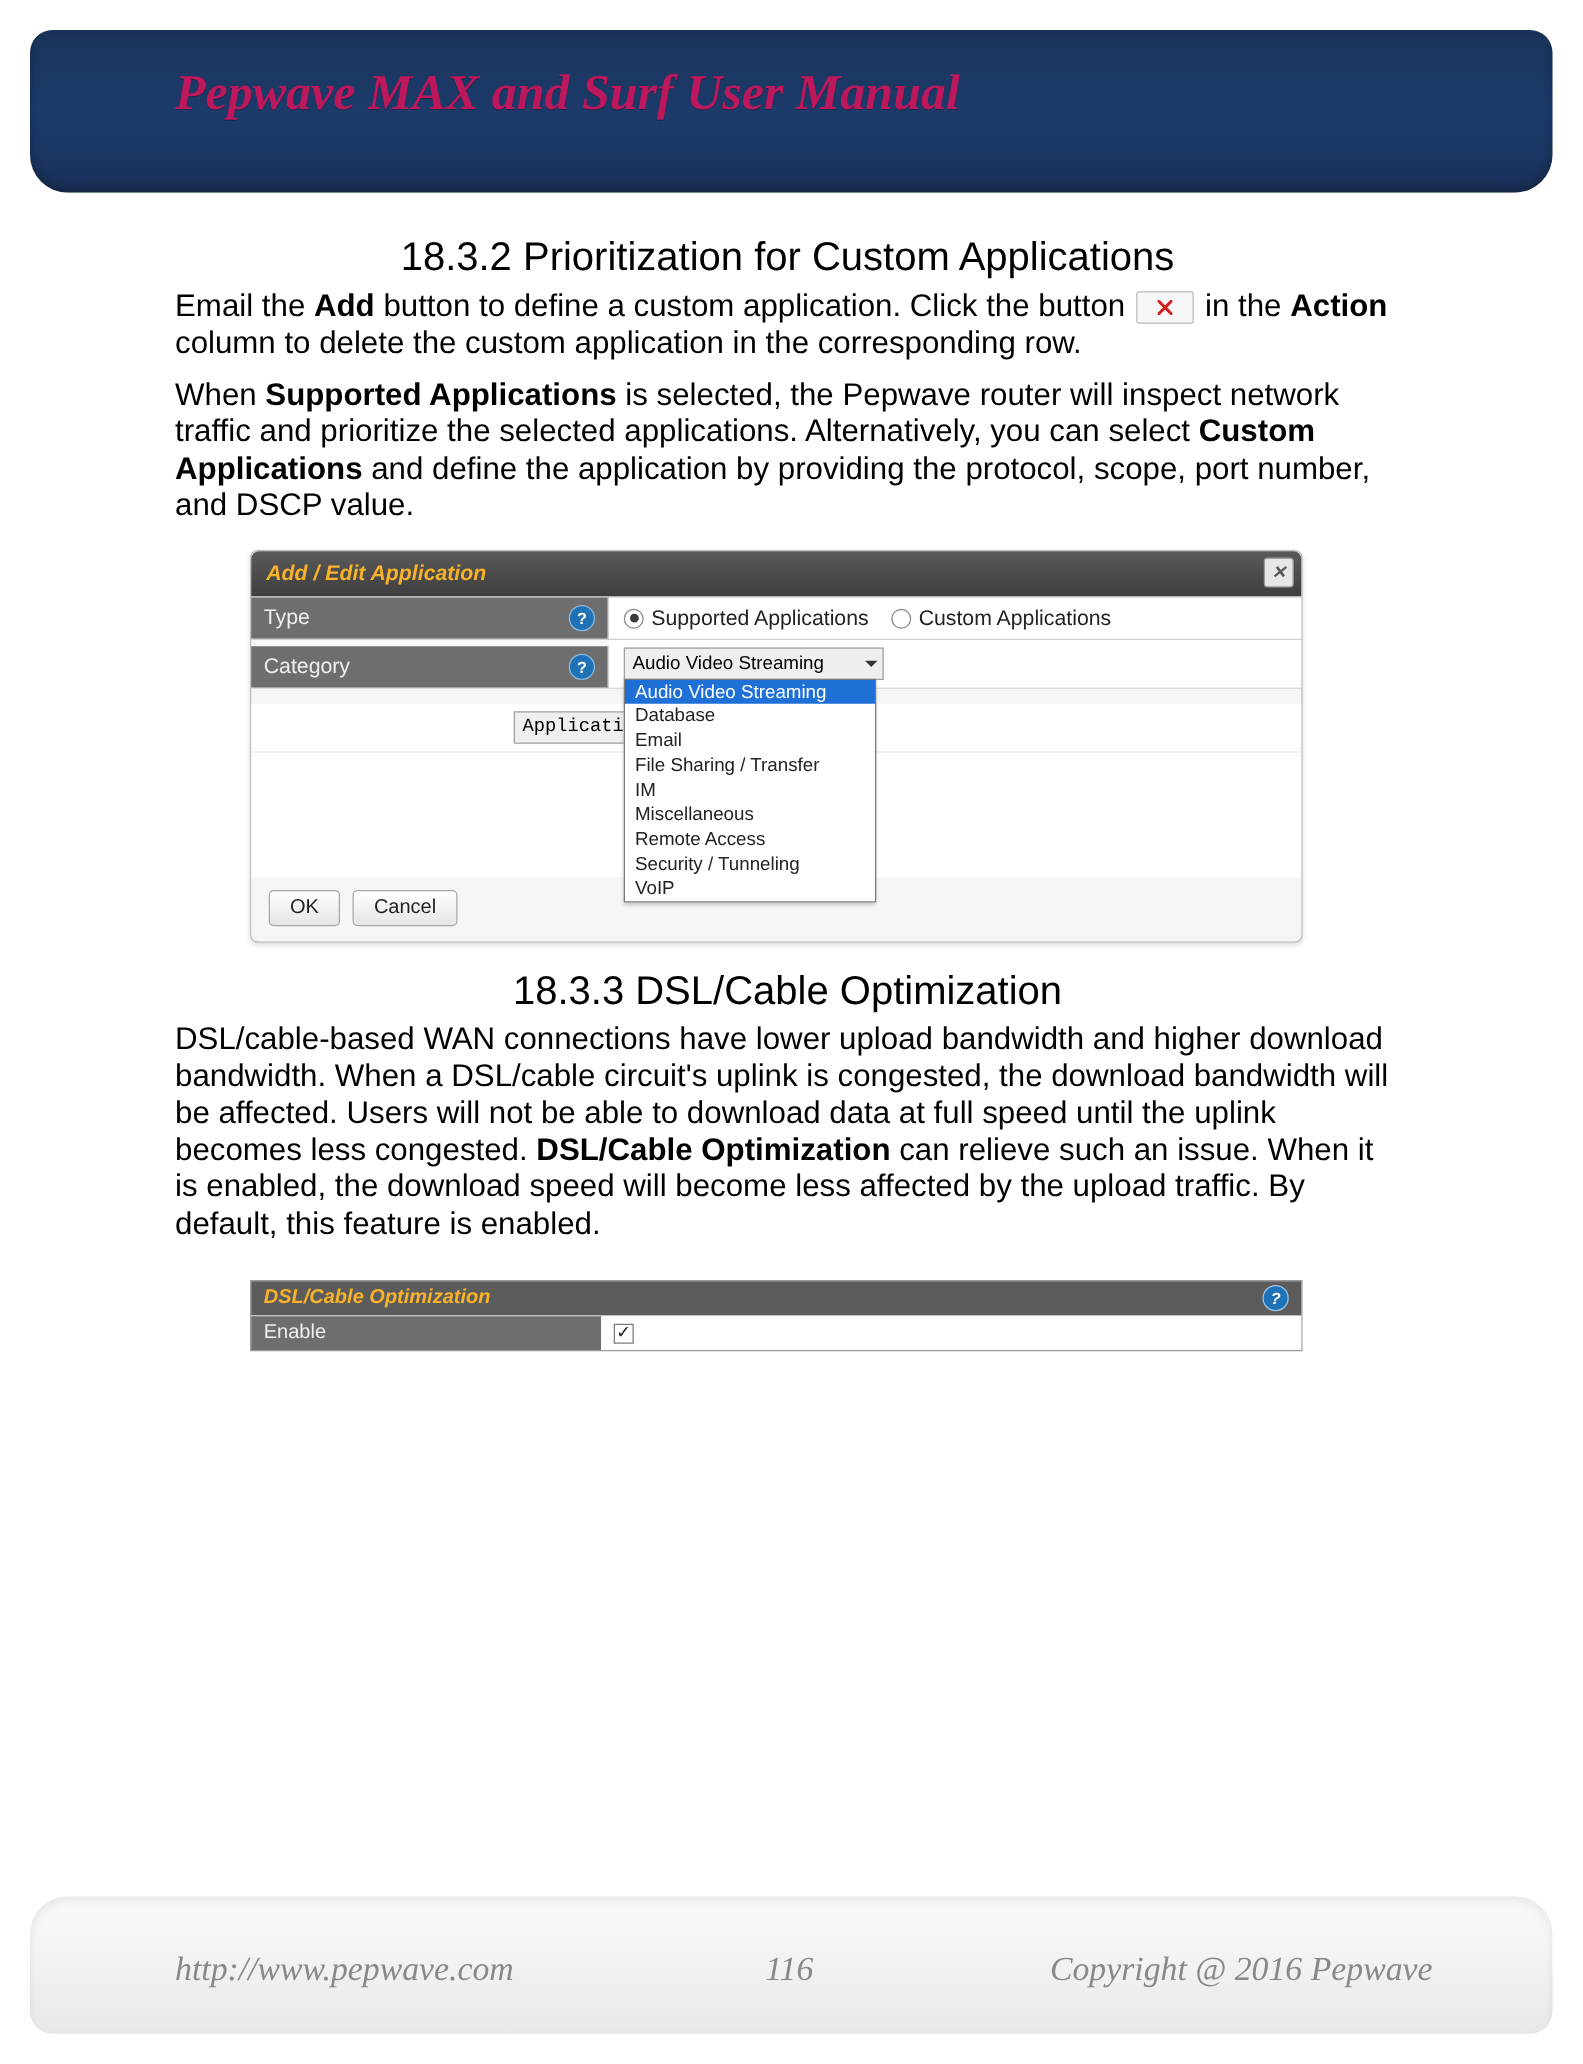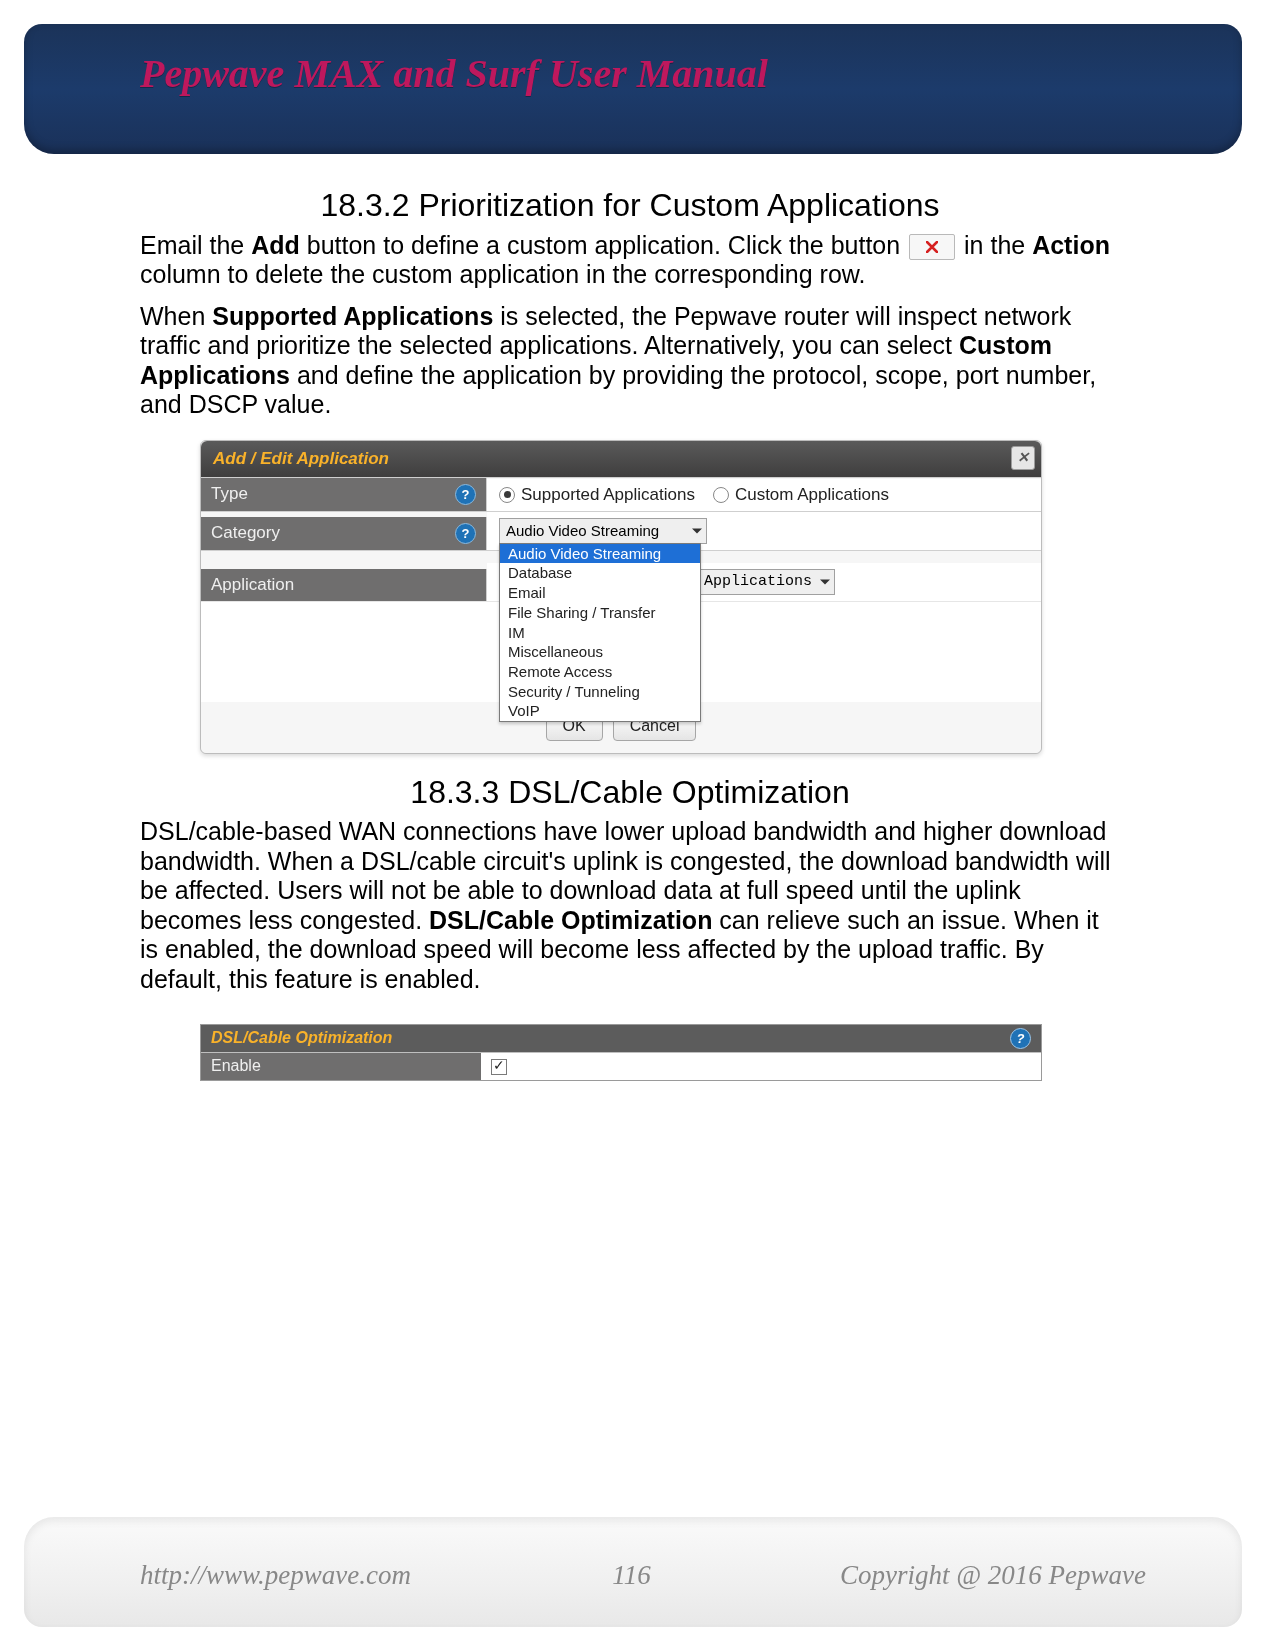--- a/index.html
+++ b/index.html
@@ -206,21 +206,21 @@
     padding: 1px 8px;
     white-space: nowrap;
     color: #222222;
   }
   .dropdown-open .opt.sel {
     background: #1e6fd6;
     color: #ffffff;
   }
   .modal-footer {
     display: flex;
-    justify-content: center;
+    justify-content: flex-start;
     gap: 10px;
     padding: 10px 14px 12px 14px;
     background: #f6f6f6;
     border-bottom-left-radius: 6px;
     border-bottom-right-radius: 6px;
   }
   .modal-btn {
     border: 1px solid #a6a6a6;
     background: linear-gradient(180deg,#ffffff,#e5e5e5);
     padding: 4px 16px;
@@ -387,23 +387,20 @@
             <div class="opt">IM</div>
             <div class="opt">Miscellaneous</div>
             <div class="opt">Remote Access</div>
             <div class="opt">Security / Tunneling</div>
             <div class="opt">VoIP</div>
           </div>
         </div>
       </div>
 
       <div class="modal-row" style="min-height:50px;">
-        <div class="modal-row-label">
-          <span>Application</span>
-        </div>
         <div class="modal-row-body" style="justify-content:flex-start; padding-left:210px;font-family:Liberation Mono, monospace;">
           <div class="select-box" style="min-width:110px;">
             <span>Applications</span>
             <span class="arrow"></span>
           </div>
         </div>
       </div>
 
       <div style="height:100px; background:#ffffff; border-top:1px solid #e6e6e6;"></div>
 

